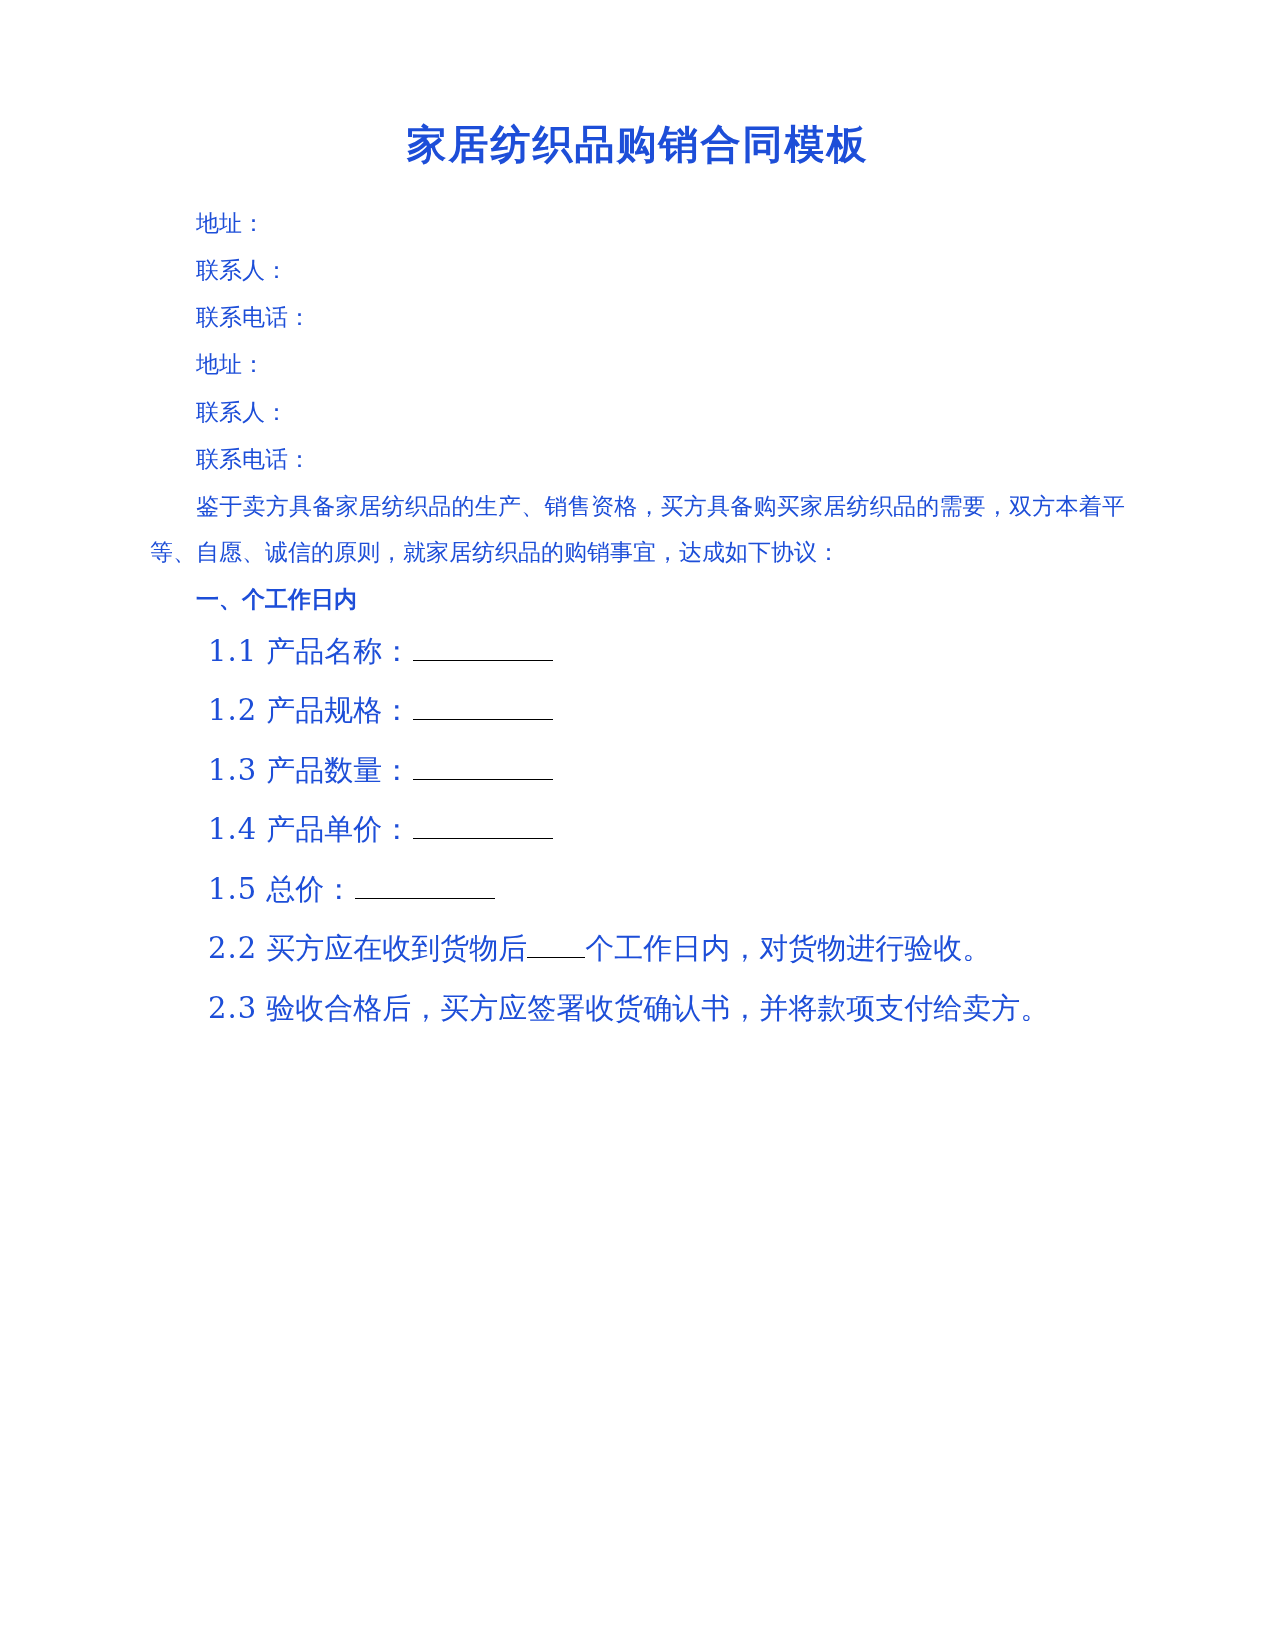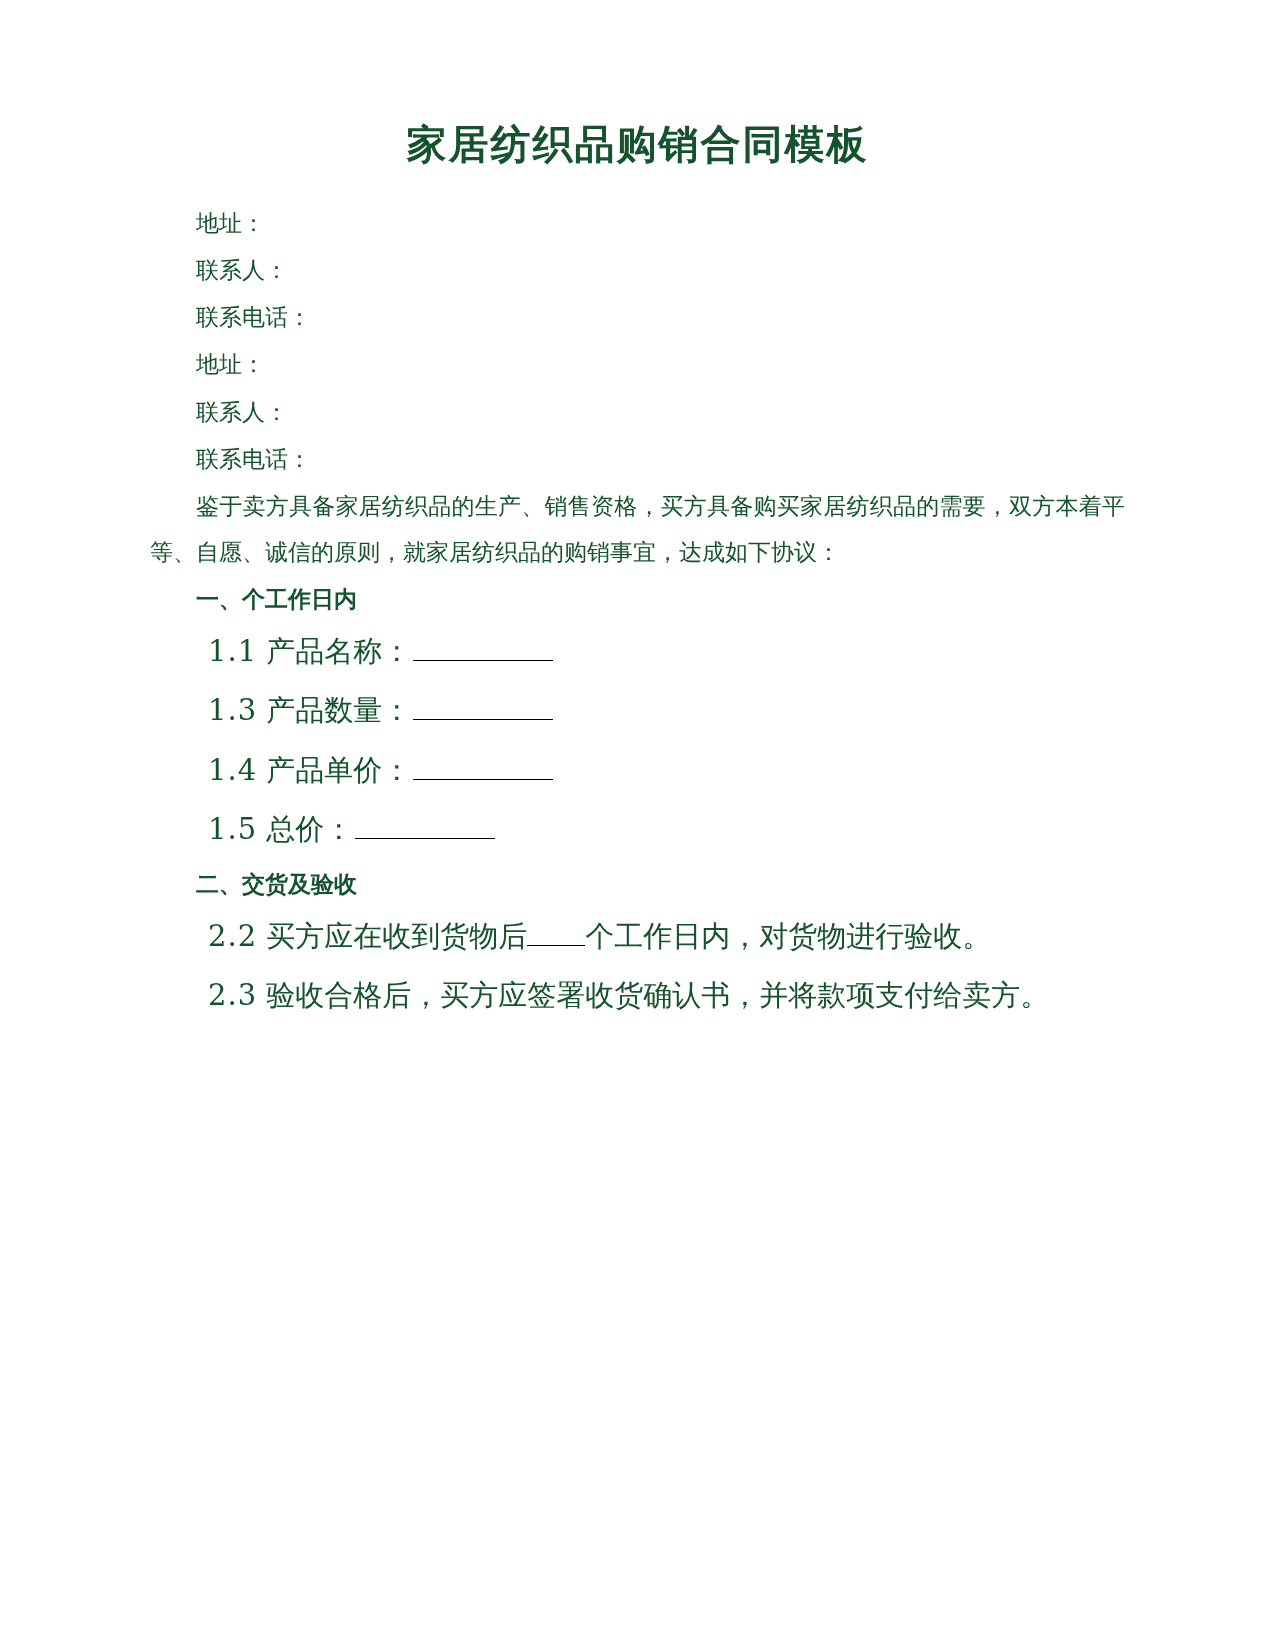--- a/index.html
+++ b/index.html
@@ -8,21 +8,21 @@
     padding: 0;
     background: #ffffff;
   }
   .page {
     width: 1275px;
     height: 1650px;
     background: #ffffff;
     box-sizing: border-box;
     padding: 118px 150px 60px 150px;
     font-family: "DejaVu Serif", "Liberation Serif", serif;
-    color: #14532d;
+    color: #1d4ed8;
     position: relative;
   }
   .doc-title {
     text-align: center;
     font-family: "DejaVu Serif", "Liberation Serif", serif;
     font-size: 40px;
     font-weight: bold;
     letter-spacing: 2px;
     margin: 0 0 30px 0;
     line-height: 1.3;
@@ -102,28 +102,28 @@
     <p class="line"><span>联系人：</span></p>
 
     <p class="line"><span>联系电话：</span></p>
 
     <p class="para">鉴于卖方具备家居纺织品的生产、销售资格，买方具备购买家居纺织品的需要，双方本着平等、自愿、诚信的原则，就家居纺织品的购销事宜，达成如下协议：</p>
 
     <p class="heading">一、个工作日内</p>
 
     <p class="item"><span class="num">1.1</span>&nbsp;<span>产品名称：</span><span class="blank"></span></p>
 
+    <p class="item"><span class="num">1.2</span>&nbsp;<span>产品规格：</span><span class="blank"></span></p>
 
     <p class="item"><span class="num">1.3</span>&nbsp;<span>产品数量：</span><span class="blank"></span></p>
 
     <p class="item"><span class="num">1.4</span>&nbsp;<span>产品单价：</span><span class="blank"></span></p>
 
     <p class="item"><span class="num">1.5</span>&nbsp;<span>总价：</span><span class="blank"></span></p>
 
-    <p class="heading">二、交货及验收</p>
 
 
     <p class="item"><span class="num">2.2</span>&nbsp;<span>买方应在收到货物后</span><span class="blank-sm"></span><span>个工作日内，对货物进行验收。</span></p>
 
     <p class="item"><span class="num">2.3</span>&nbsp;<span>验收合格后，买方应签署收货确认书，并将款项支付给卖方。</span></p>
 
   </div>
 </div>
 
 </body></html>

